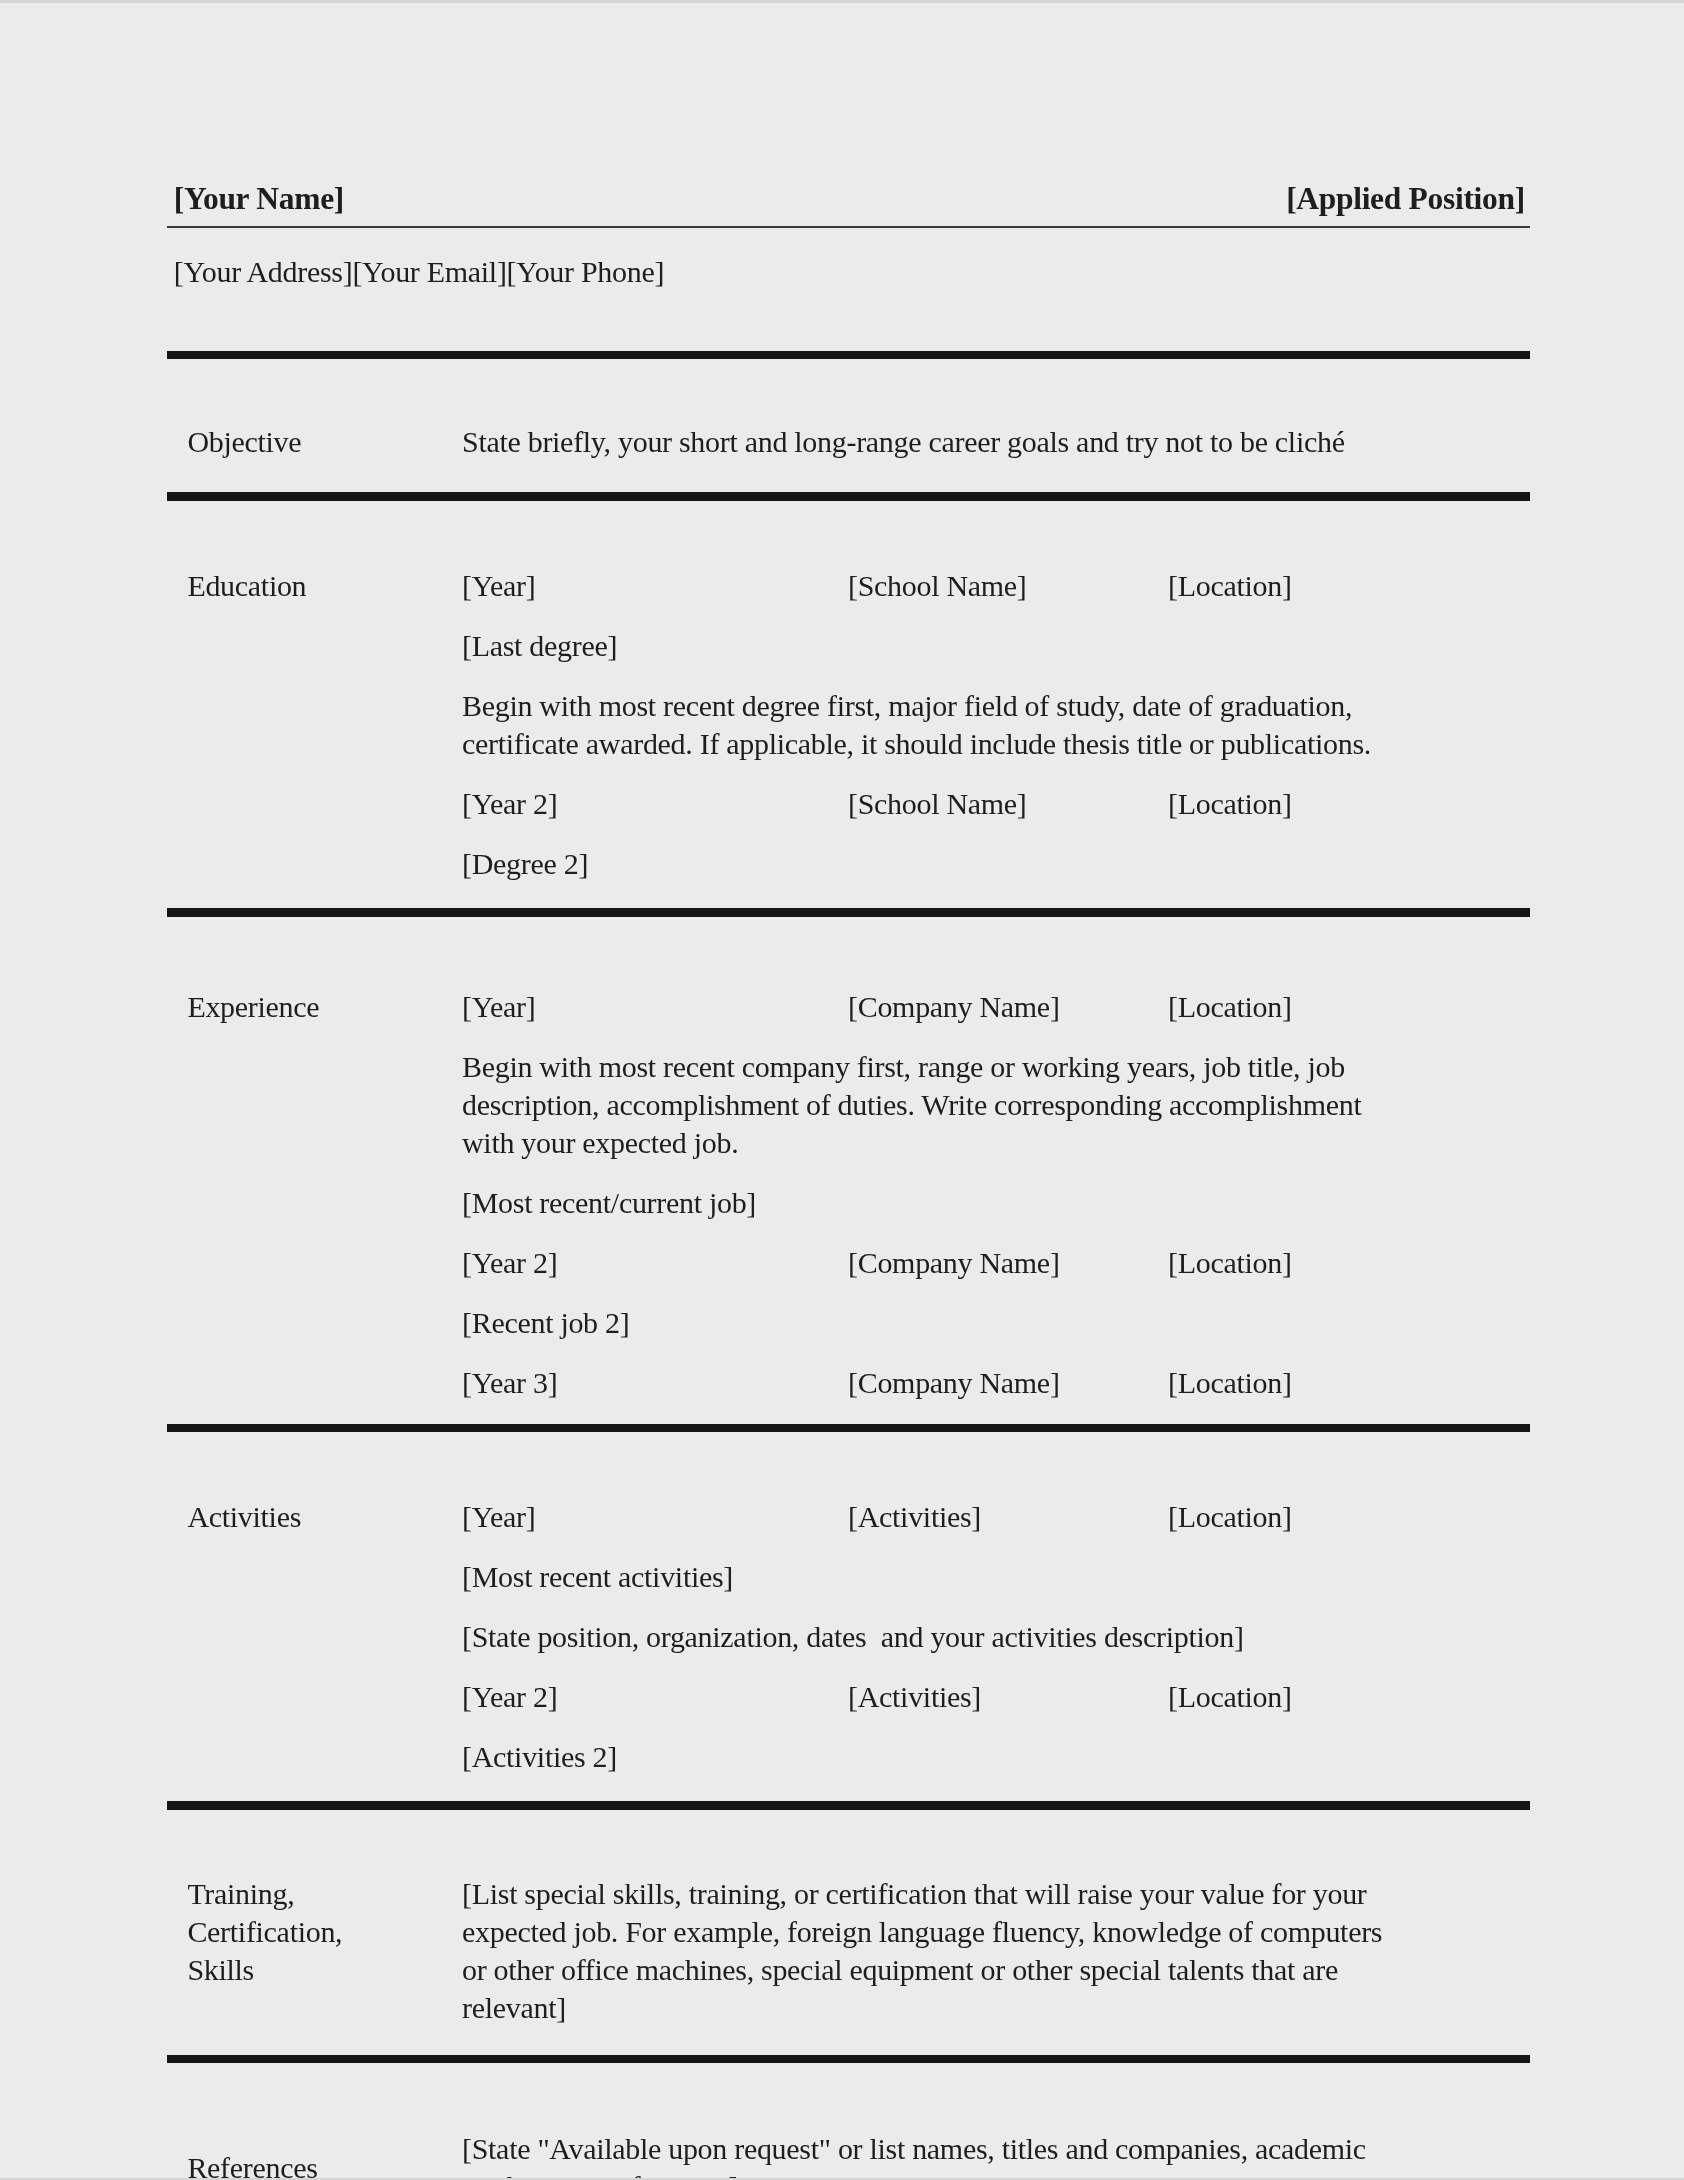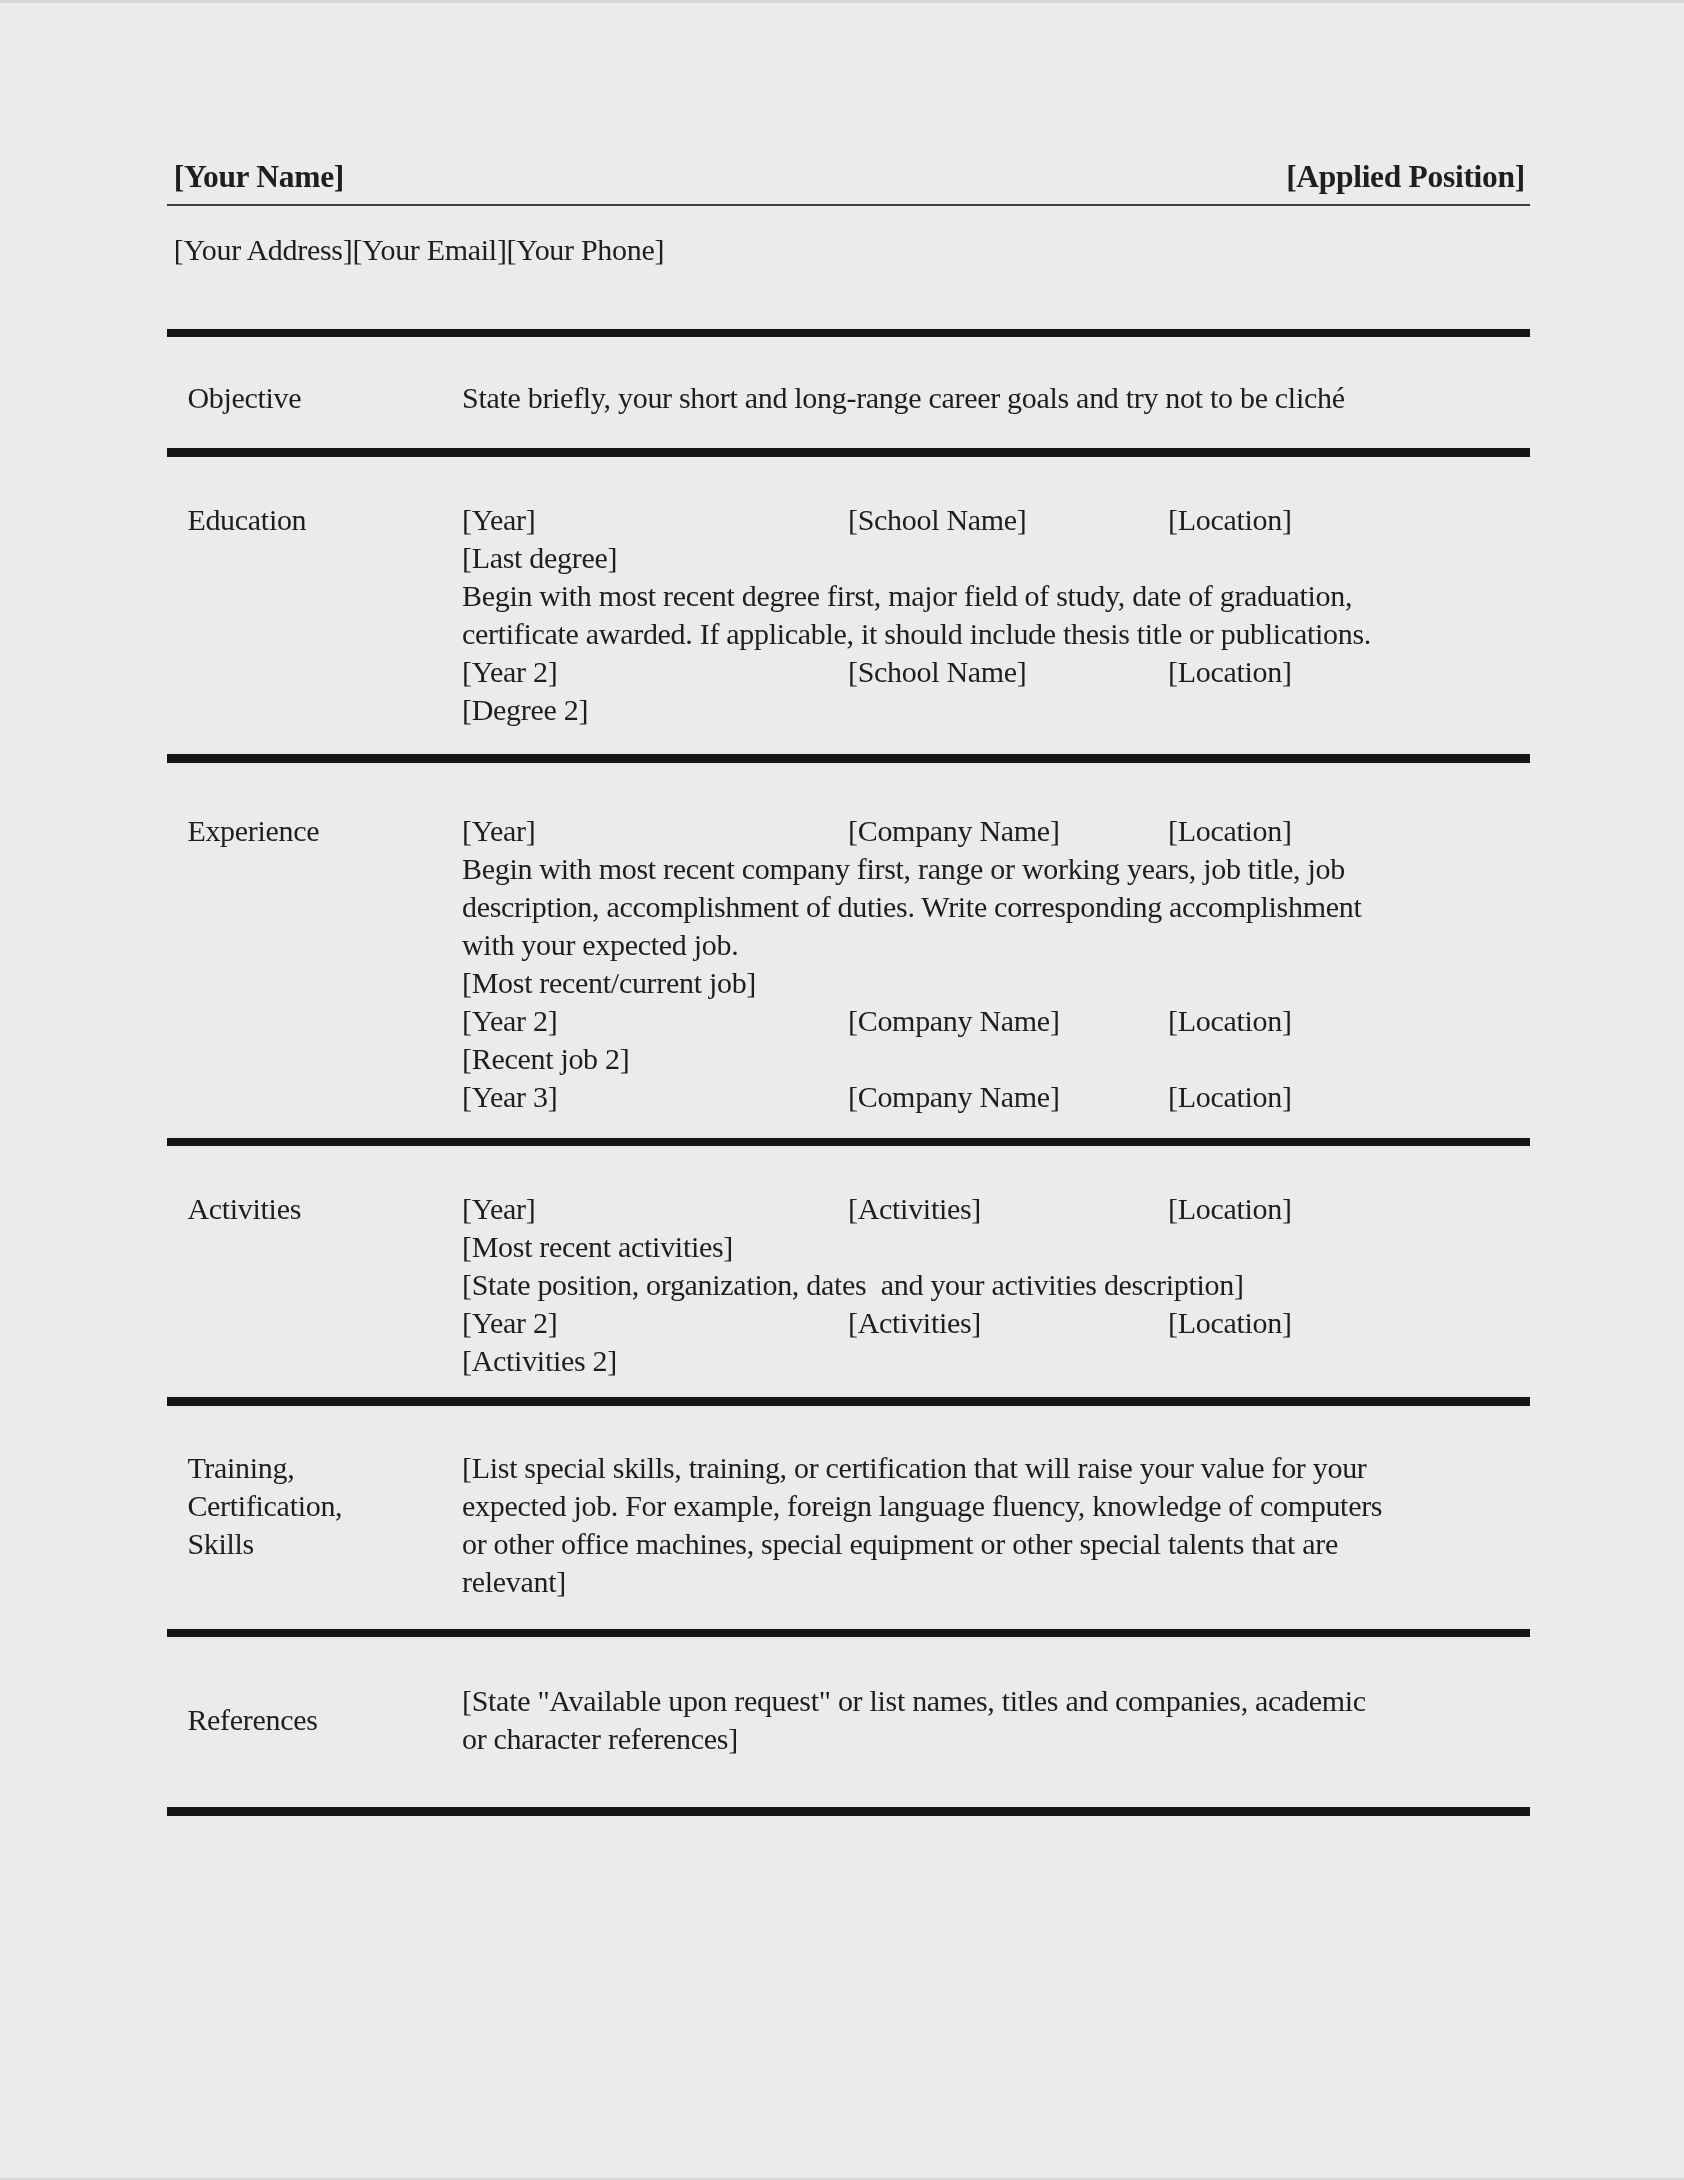--- a/index.html
+++ b/index.html
@@ -28,20 +28,21 @@
     position: absolute;
     left: 167px;
     top: 0;
     width: 1363px;
   }
   .txt {
     font-size: 30px;
     line-height: 38px;
     letter-spacing: -0.3px;
     white-space: pre;
+    margin-top: 22px;
   }
   .hdr {
     display: flex;
     justify-content: space-between;
     align-items: baseline;
     margin-top: 158px;
     padding: 0 5.1px 7.7px 6.8px;
     border-bottom: 2.6px solid #3b3b3b;
   }
   .hdr .txt {
@@ -68,21 +69,21 @@
     flex: 0 0 295px;
   }
   .sec .body { flex: 1; min-width: 0; }
   .cols {
     display: grid;
     grid-template-columns: 386px 320px 1fr;
   }
   .sec-objective  { padding-top: 42px; padding-bottom: 31px; }
   .sec-education  { padding-top: 44px; padding-bottom: 25.6px; }
   .sec-experience { padding-top: 49px; padding-bottom: 22px; }
-  .sec-activities { padding-top: 44px; padding-bottom: 17px; }
+  .sec-activities { padding-top: 44px; padding-bottom: 25px; }
   .sec-training   { padding-top: 43px; padding-bottom: 28px; }
   .sec-references { padding-top: 45px; padding-bottom: 49px; align-items: center; }
 </style>
 </head>
 <body>
 
 <div class="page">
   <div class="edge-top"></div>
 
   <div class="doc">

